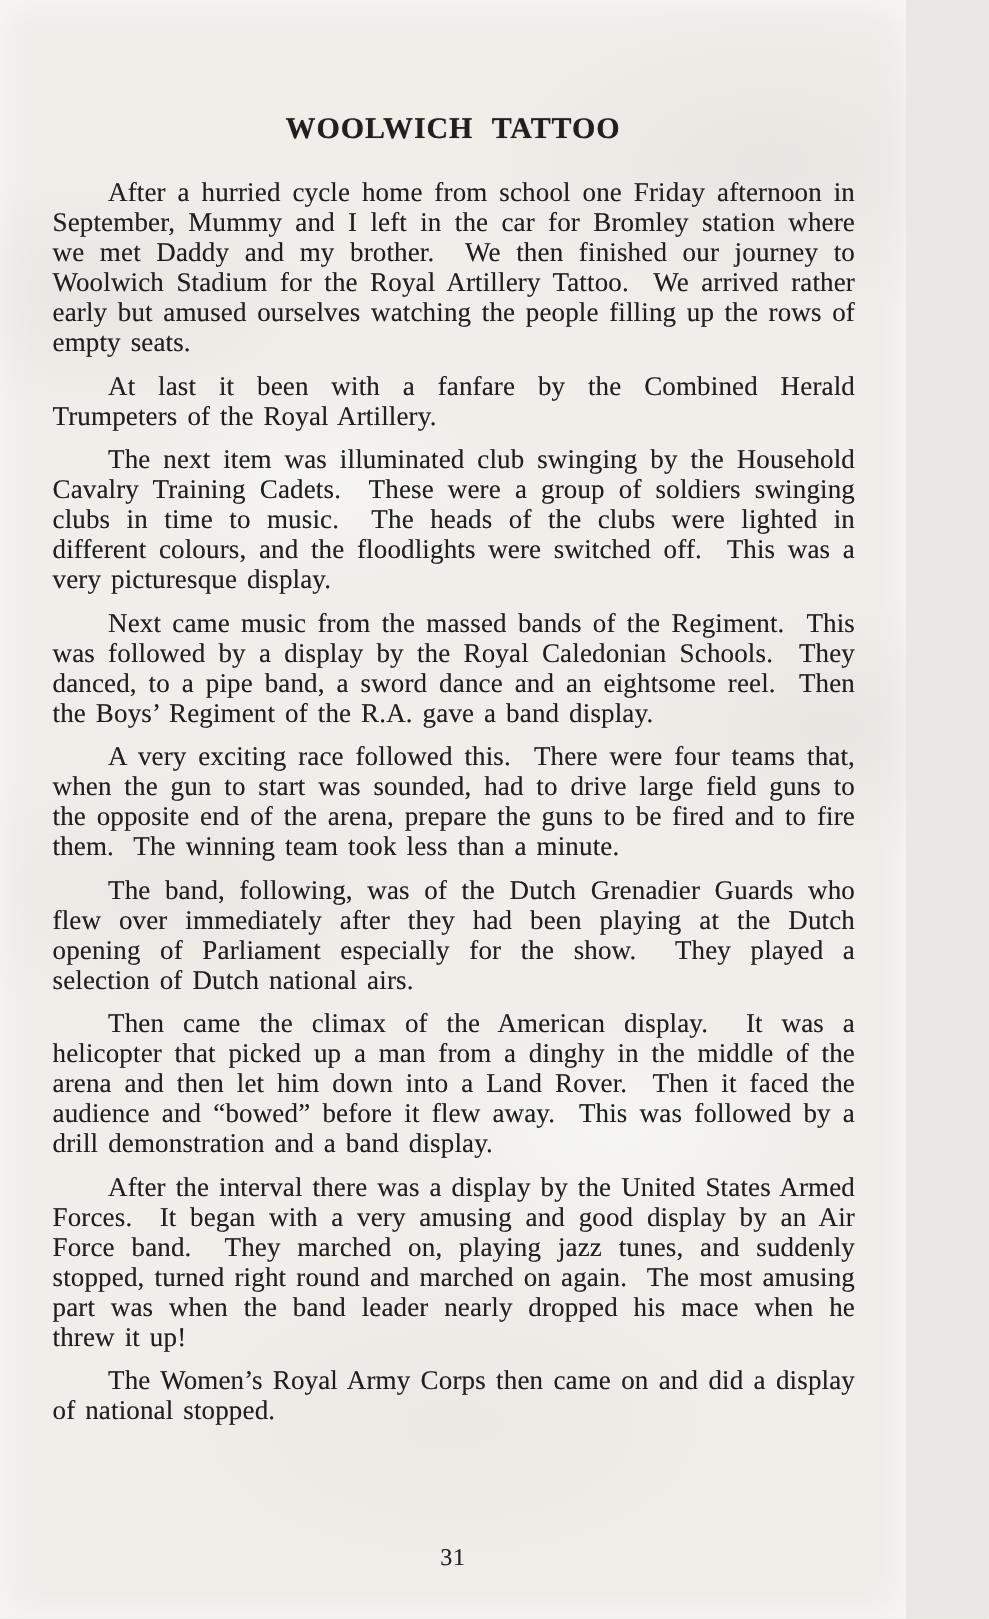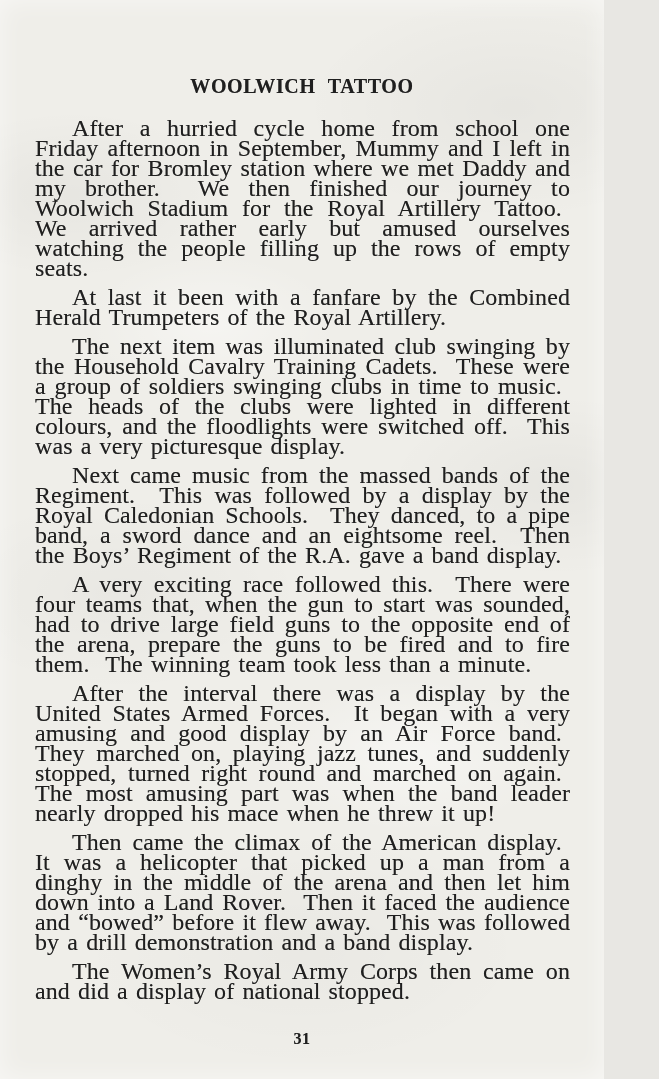--- a/index.html
+++ b/index.html
@@ -39,49 +39,50 @@
     letter-spacing: 0.6px;
     word-spacing: 7px;
     color: var(--ink, #1f1f1f);
     text-shadow: 0 0 0.5px rgba(20,20,20,0.5);
   }
   .body-text {
     padding: 22px 34px 0 35px;
   }
   .para {
     margin: 0 0 9px 0;
-    font-size: 24px;
+    font-size: 18px;
     line-height: 20px;
     text-align: justify;
     text-indent: 37px;
     word-spacing: 2px;
     letter-spacing: 0.1px;
     text-shadow: 0 0 0.4px rgba(25,25,25,0.45);
   }
   .page-number {
     position: absolute;
     left: 0;
     right: 0;
     top: 1030px;
     text-align: center;
     font-size: 16px;
-    font-weight: bold;
+    font-weight: normal;
     letter-spacing: 0.5px;
     text-shadow: 0 0 0.4px rgba(25,25,25,0.45);
   }
 </style>
 </head>
 <body>
 
 <div class="paper" style="--paper: #efeee9; --ink: #1f1f1f;">
   <h1 class="title">WOOLWICH TATTOO</h1>
   <main class="body-text" id="paragraphs">
       <p class="para">After a hurried cycle home from school one Friday afternoon in September, Mummy and I left in the car for Bromley station where we met Daddy and my brother.&nbsp; We then finished our journey to Woolwich Stadium for the Royal Artillery Tattoo.&nbsp; We arrived rather early but amused ourselves watching the people filling up the rows of empty seats.</p>
       <p class="para">At last it been with a fanfare by the Combined Herald Trumpeters of the Royal Artillery.</p>
       <p class="para">The next item was illuminated club swinging by the Household Cavalry Training Cadets.&nbsp; These were a group of soldiers swinging clubs in time to music.&nbsp; The heads of the clubs were lighted in different colours, and the floodlights were switched off.&nbsp; This was a very picturesque display.</p>
       <p class="para">Next came music from the massed bands of the Regiment.&nbsp; This was followed by a display by the Royal Caledonian Schools.&nbsp; They danced, to a pipe band, a sword dance and an eightsome reel.&nbsp; Then the Boys’ Regiment of the R.A. gave a band display.</p>
       <p class="para">A very exciting race followed this.&nbsp; There were four teams that, when the gun to start was sounded, had to drive large field guns to the opposite end of the arena, prepare the guns to be fired and to fire them.&nbsp; The winning team took less than a minute.</p>
+      <p class="para">The band, following, was of the Dutch Grenadier Guards who flew over immediately after they had been playing at the Dutch opening of Parliament especially for the show.&nbsp; They played a selection of Dutch national airs.</p>
+      <p class="para">Then came the climax of the American display.&nbsp; It was a helicopter that picked up a man from a dinghy in the middle of the arena and then let him down into a Land Rover.&nbsp; Then it faced the audience and “bowed” before it flew away.&nbsp; This was followed by a drill demonstration and a band display.</p>
       <p class="para">After the interval there was a display by the United States Armed Forces.&nbsp; It began with a very amusing and good display by an Air Force band.&nbsp; They marched on, playing jazz tunes, and suddenly stopped, turned right round and marched on again.&nbsp; The most amusing part was when the band leader nearly dropped his mace when he threw it up!</p>
-      <p class="para">Then came the climax of the American display.&nbsp; It was a helicopter that picked up a man from a dinghy in the middle of the arena and then let him down into a Land Rover.&nbsp; Then it faced the audience and “bowed” before it flew away.&nbsp; This was followed by a drill demonstration and a band display.</p>
       <p class="para">The Women’s Royal Army Corps then came on and did a display of national stopped.</p>
     </main>
   <div class="page-number">31</div>
 </div>
 
 </body></html>

